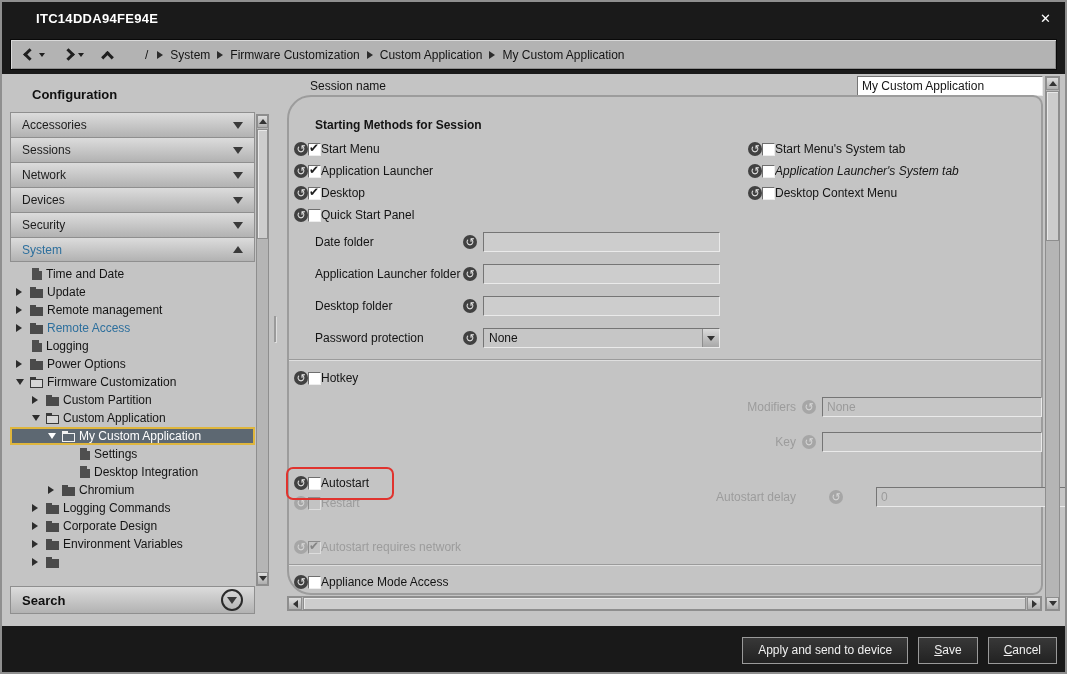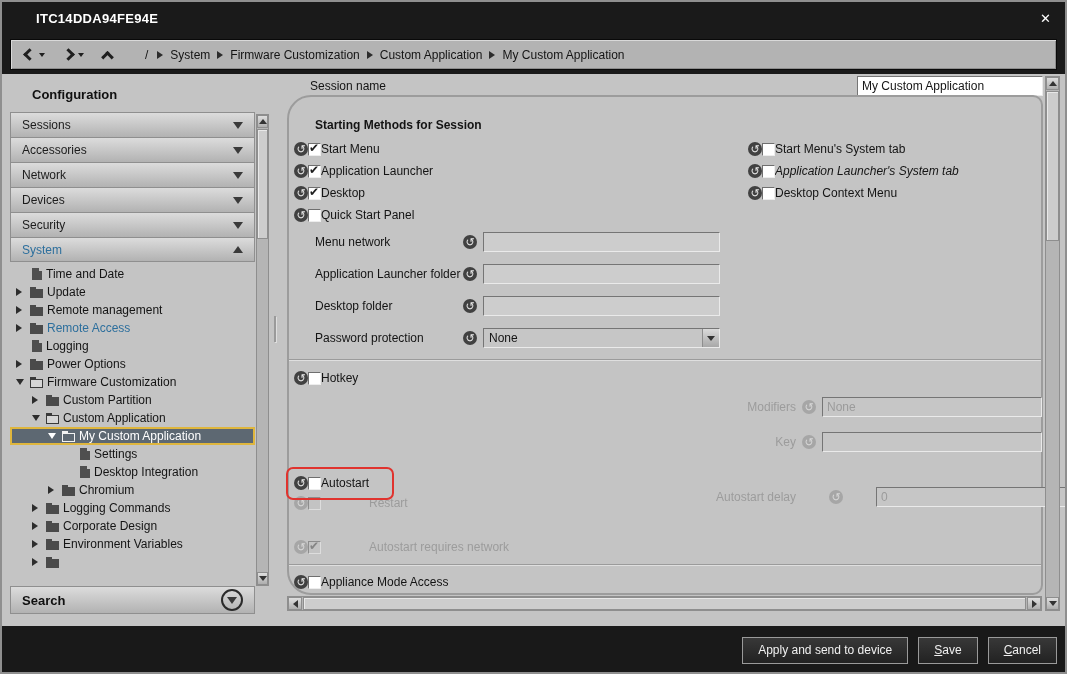--- a/index.html
+++ b/index.html
@@ -90,21 +90,21 @@
   .tri-right { width:0;height:0;border-left:5px solid #333;border-top:4px solid transparent;border-bottom:4px solid transparent; }
   
   .splitter { position:absolute; left:269px; top:74px; width:9px; height:534px; }
   .splitter::before { content:""; position:absolute; left:3px; top:240px; width:2px; height:26px; background:#9a9a9a; box-shadow:1px 1px 0 #dedede; }
   
   .session-label { position:absolute; left:308px; top:74px; height:20px; line-height:20px; }
   .frame { position:absolute; left:285px; top:93px; width:756px; height:500px; border:2px solid #9c9c9c; border-radius:24px 10px 10px 24px; }
   .section-title { position:absolute; left:313px; top:116px; font-weight:bold; }
   .opt-row { position:absolute; display:flex; align-items:center; height:18px; }
   .opt-label { white-space:nowrap; }
-  .opt-row.disabled .opt-label { color:#9c9c9c;margin-left:48px; }
+  .opt-row.disabled .opt-label { color:#9c9c9c; }
   .reset { width:14px; height:14px; border-radius:50%; background:#414141; flex:none; text-align:center; }
   .reset::before { content:"↺"; color:#e9e9e9; font-size:11px; line-height:14px; display:block; }
   .reset.disabled { background:#a6a6a6; }
   .reset.disabled::before { color:#d8d8d8; }
   .cb { position:relative; width:13px; height:13px; background:#ffffff; border:1px solid; border-color:#6f6f6f #ededed #ededed #6f6f6f; flex:none; }
   .cb.checked::after { content:"✔"; position:absolute; left:0; top:-3px; font-size:12px; color:#1d1d1d; }
   .cb.disabled { background:#c3c3c3; border-color:#8d8d8d #dddddd #dddddd #8d8d8d; }
   .cb.disabled.checked::after { color:#858585; }
   .field-row { position:absolute; display:flex; align-items:center; gap:6px; height:20px; }
   .fld-label { white-space:nowrap; }
@@ -164,25 +164,25 @@
       <span class="crumb">My Custom Application</span>
     </div>
   </div>
 
   <div class="bodybg"></div>
 
   <div class="sidebar">
     <div class="config-title">Configuration</div>
 
     <div class="acc-header">
+      <span class="acc-label">Accessories</span>
+      <span class="acc-arrow down"></span>
+    </div>
+    <div class="acc-header">
       <span class="acc-label">Sessions</span>
-      <span class="acc-arrow down"></span>
-    </div>
-    <div class="acc-header">
-      <span class="acc-label">Accessories</span>
       <span class="acc-arrow down"></span>
     </div>
     <div class="acc-header">
       <span class="acc-label">Network</span>
       <span class="acc-arrow down"></span>
     </div>
     <div class="acc-header">
       <span class="acc-label">Devices</span>
       <span class="acc-arrow down"></span>
     </div>
@@ -343,21 +343,21 @@
     <span class="cb"></span>
     <span class="opt-label">Application Launcher's System tab</span>
   </div>
   <div class="opt-row" style="left:746px; top:182px;">
     <span class="reset"></span>
     <span class="cb"></span>
     <span class="opt-label">Desktop Context Menu</span>
   </div>
 
   <div class="field-row" style="left:313px; top:230px;">
-    <span class="fld-label" style="width:142px">Menu network</span>
+    <span class="fld-label" style="width:142px">Date folder</span>
     <span class="reset"></span>
     <input class="tfield" style="width: 237px;" value="">
   </div>
   <div class="field-row" style="left:313px; top:262px;">
     <span class="fld-label" style="width:142px">Application Launcher folder</span>
     <span class="reset"></span>
     <input class="tfield" style="width: 237px;" value="">
   </div>
   <div class="field-row" style="left:313px; top:294px;">
     <span class="fld-label" style="width:142px">Desktop folder</span>

